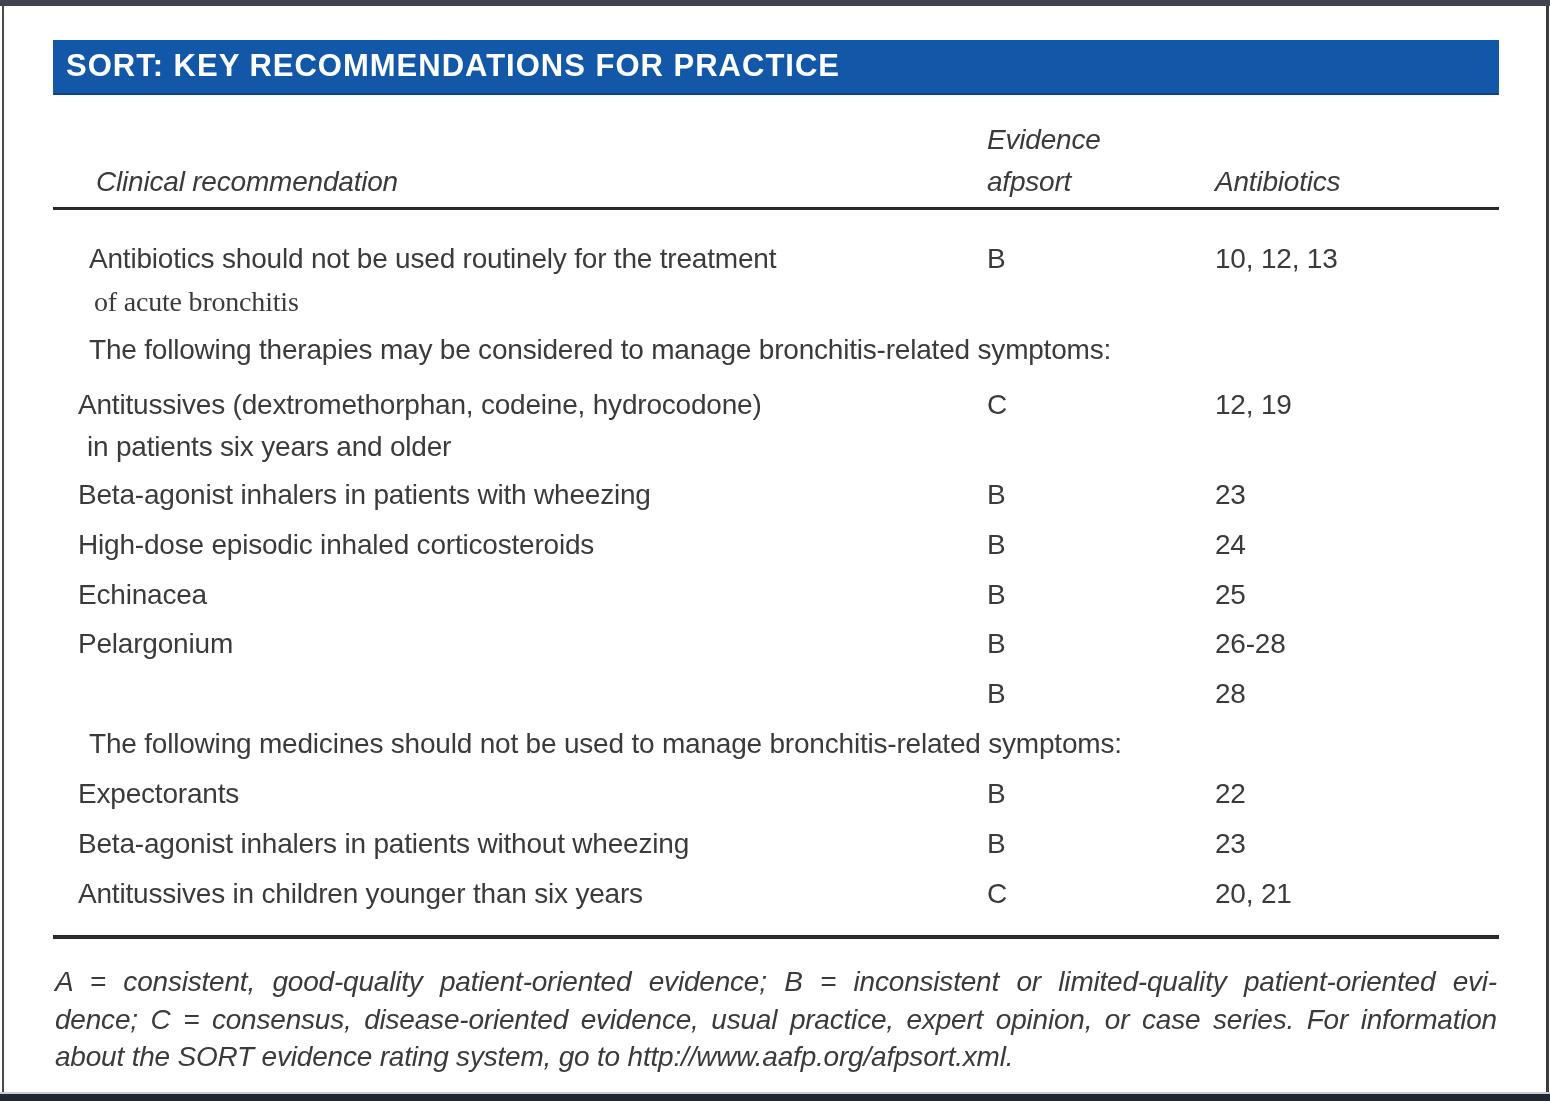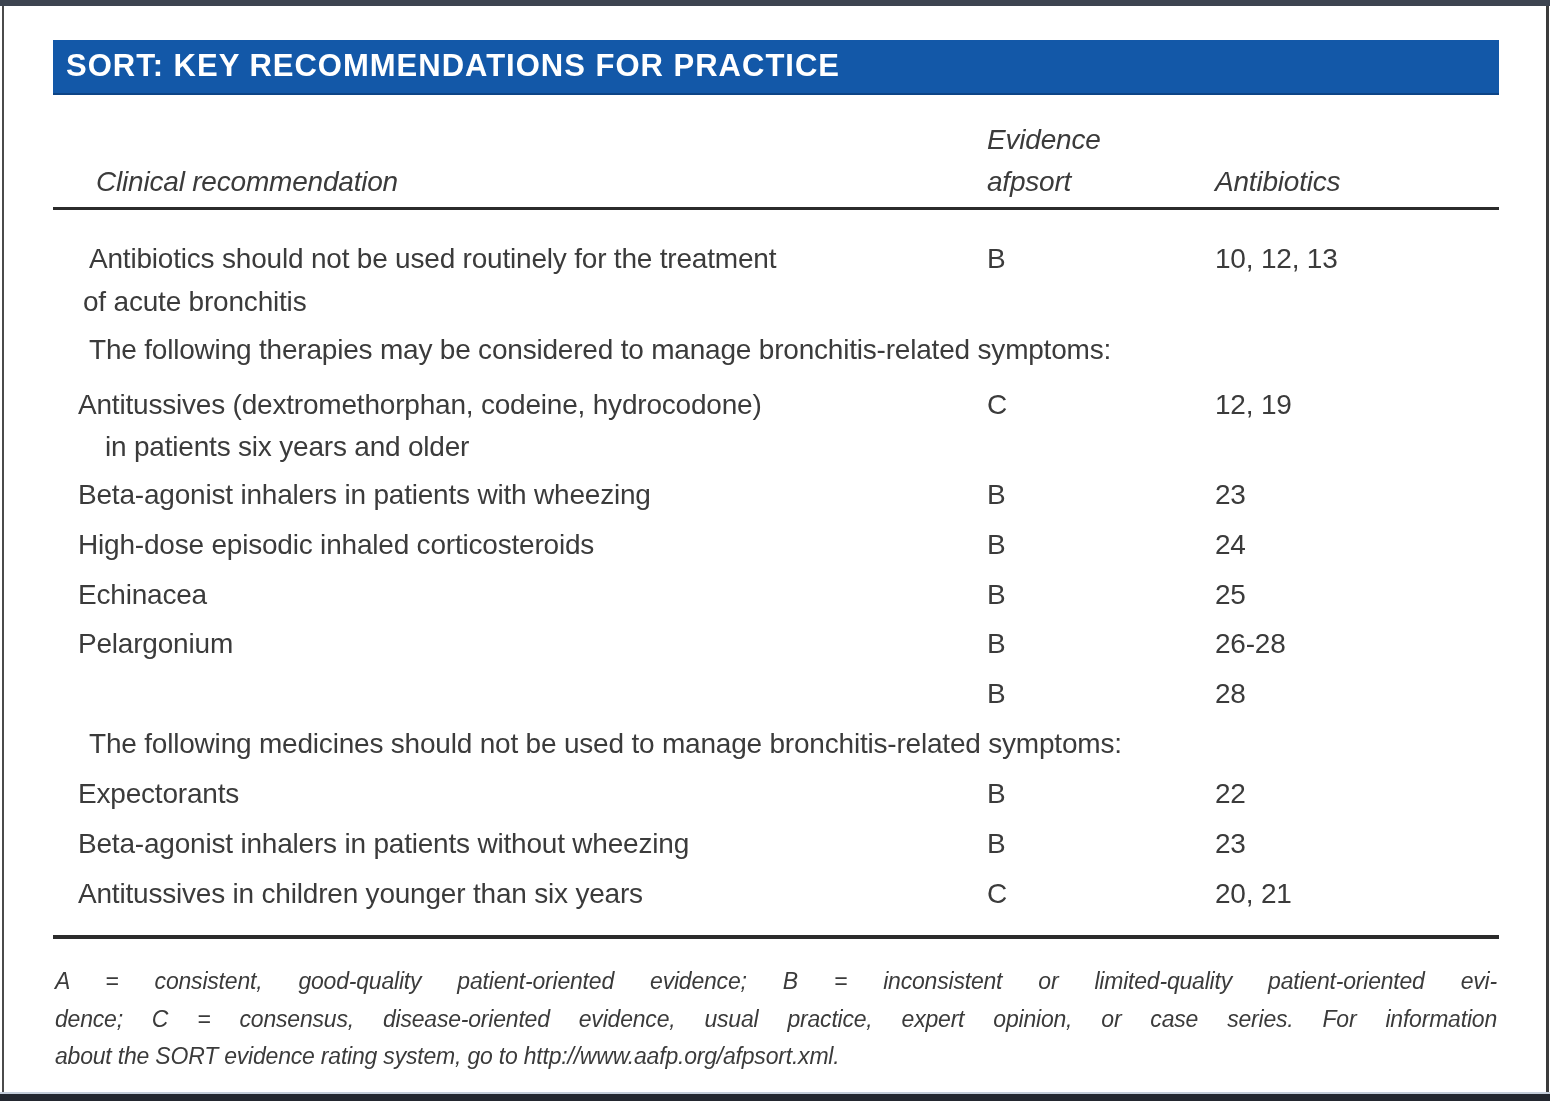--- a/index.html
+++ b/index.html
@@ -35,28 +35,28 @@
   .ch-refs      { left: 1215px; top: 166px; }
   
   .rule { position: absolute; left: 53px; width: 1446px; background: #2b2b2b; }
   .rule.r1 { top: 207px; height: 3px; }
   .rule.r2 { top: 935px; height: 4px; }
   
   .line { position: absolute; left: 53px; width: 1446px; height: 32px; font-size: 28px; }
   .line span { position: absolute; top: 0; white-space: nowrap; letter-spacing: -0.2px; }
   .t.i0 { left: 16px; margin-left: 20px; }   
   .t.i1 { left: 25px; }  
-  .t.c0 { left: 30px; }  
-  .t.c1 { left: 52px; text-align: right; }  
+  .t.c0 { left: 41px; font-family: Liberation Serif, serif; }  
+  .t.c1 { left: 34px; text-align: right; }  
   .rating { left: 934px; }
   .refs   { left: 1162px; }
   
   .footnote {
     position: absolute; left: 55px; top: 963px; width: 1442px;
-    font-size: 23px; font-style: italic; line-height: 37.5px;
+    font-size: 28px; font-style: italic; line-height: 37.5px;
     letter-spacing: -0.2px;
   }
   .fl { white-space: normal; }
   .fl.just { text-align: justify; text-align-last: justify; }
 </style>
 </head>
 <body>
 
 <div class="page">
 

